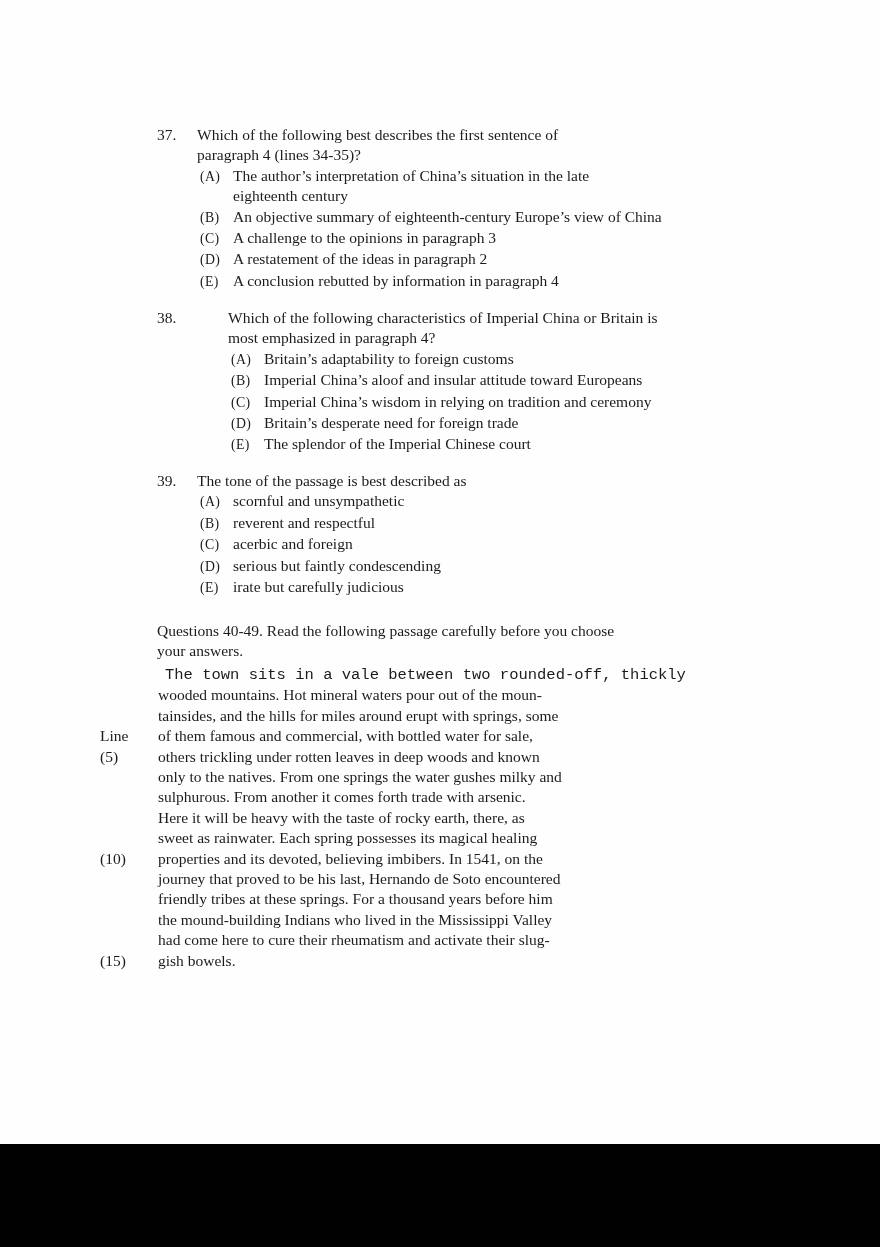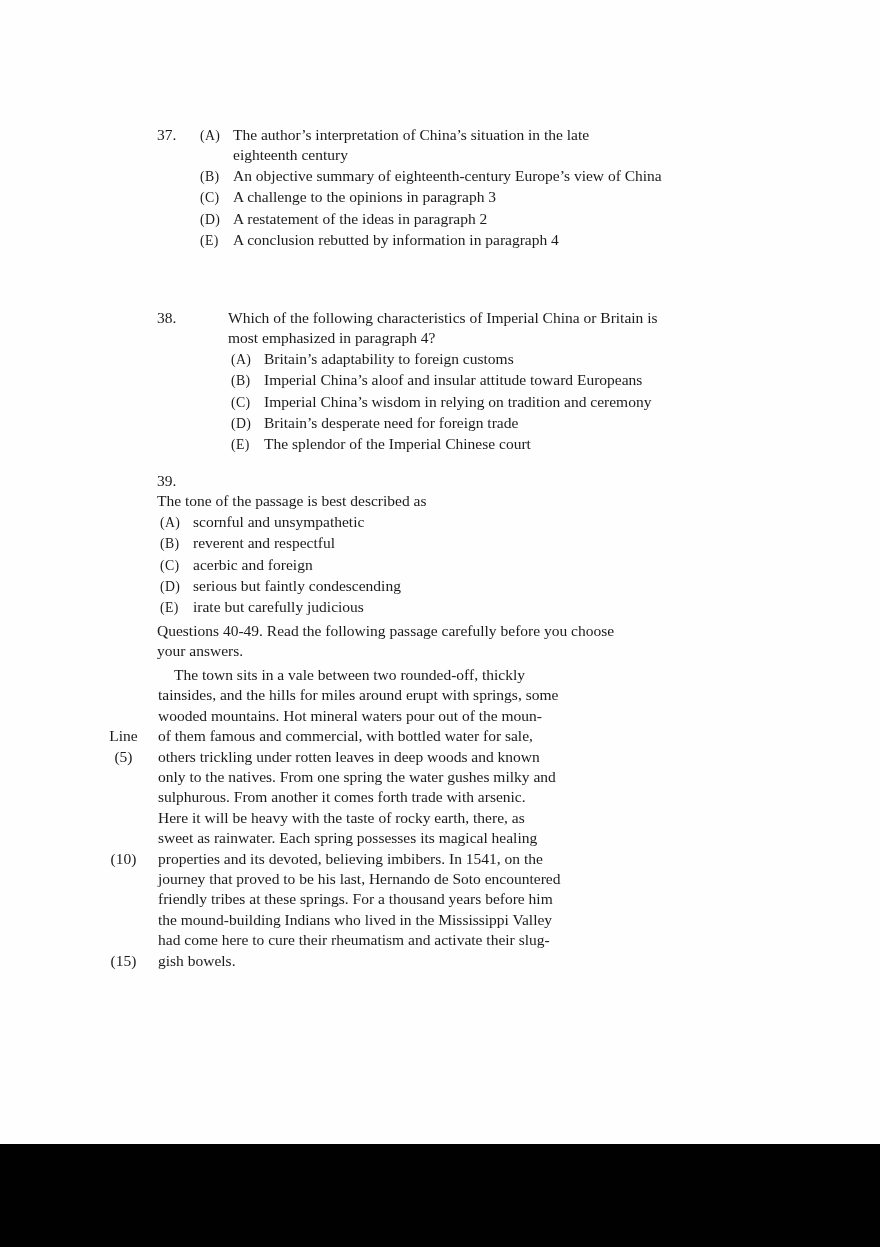--- a/index.html
+++ b/index.html
@@ -10,55 +10,57 @@
     background: #fefefe;
     overflow: hidden;
     font-family: "Liberation Serif", "DejaVu Serif", serif;
     font-size: 15.5px;
     line-height: 20.4px;
     color: #1b1b1b;
   }
   .question { position: absolute; left: 157px; display: flex; }
   #q37 { top: 125px; }
   #q38 { top: 308px; gap: 31px; }
-  #q39 { top: 471px; flex-direction: column; }
+  #q39 { top: 471px; }
   .q-num { width: 40px; flex: none; }
   .q-body { width: 520px; }
   .q-stem { white-space: pre-line; }
   .options { margin-left: 3px; }
   .option { display: flex; align-items: baseline; }
   .opt-label {
     width: 33px; flex: none;
     font-size: 13.8px;
     letter-spacing: 0.4px;
   }
   .opt-text { white-space: pre-line; flex: 1; }
   .instructions {
     position: absolute; left: 157px; top: 614px;
     width: 540px; white-space: pre-line; margin-top: 7px;
   }
   .passage { position: absolute; left: 100px; top: 665px; width: 620px; }
   .p-line { display: flex; align-items: baseline; }
-  .p-marker { width: 47px; flex: none; text-align: center; }
+  .p-marker { width: 47px; flex: none; text-align: left; }
   .p-text { margin-left: 11px; white-space: nowrap; }
-  .p-line:first-child .p-text { margin-left: 27px; }
+  .p-line:first-child .p-text { margin-left: 18px; font-family: Liberation Mono, monospace; }
   .scan-band {
     position: absolute; left: 0; top: 1144px;
     width: 880px; height: 103px;
     background: #010101;
   }
 </style>
 </head>
 <body>
 
 <div class="page">
 
   <div class="question" id="q37">
     <span class="q-num">37.</span>
     <div class="q-body">
+      <div class="q-stem">Which of the following best describes the first sentence of
+paragraph 4 (lines 34-35)?</div>
       <div class="options">
         <div class="option">
           <span class="opt-label">(A)</span>
           <span class="opt-text">The author’s interpretation of China’s situation in the late
 eighteenth century</span>
         </div>
         <div class="option">
           <span class="opt-label">(B)</span>
           <span class="opt-text">An objective summary of eighteenth-century Europe’s view of China</span>
         </div>
@@ -140,37 +142,37 @@
   <div class="instructions">Questions 40-49. Read the following passage carefully before you choose
 your answers.</div>
 
   <div class="passage">
     <div class="p-line">
       <span class="p-marker"></span>
       <span class="p-text">The town sits in a vale between two rounded-off, thickly</span>
     </div>
     <div class="p-line">
       <span class="p-marker"></span>
+      <span class="p-text">wooded mountains. Hot mineral waters pour out of the moun-</span>
+    </div>
+    <div class="p-line">
+      <span class="p-marker"></span>
       <span class="p-text">tainsides, and the hills for miles around erupt with springs, some</span>
-    </div>
-    <div class="p-line">
-      <span class="p-marker"></span>
-      <span class="p-text">wooded mountains. Hot mineral waters pour out of the moun-</span>
     </div>
     <div class="p-line">
       <span class="p-marker">Line</span>
       <span class="p-text">of them famous and commercial, with bottled water for sale,</span>
     </div>
     <div class="p-line">
       <span class="p-marker">(5)</span>
       <span class="p-text">others trickling under rotten leaves in deep woods and known</span>
     </div>
     <div class="p-line">
       <span class="p-marker"></span>
-      <span class="p-text">only to the natives. From one spring the water gushes milky and</span>
+      <span class="p-text">only to the natives. From one springs the water gushes milky and</span>
     </div>
     <div class="p-line">
       <span class="p-marker"></span>
       <span class="p-text">sulphurous. From another it comes forth trade with arsenic.</span>
     </div>
     <div class="p-line">
       <span class="p-marker"></span>
       <span class="p-text">Here it will be heavy with the taste of rocky earth, there, as</span>
     </div>
     <div class="p-line">

